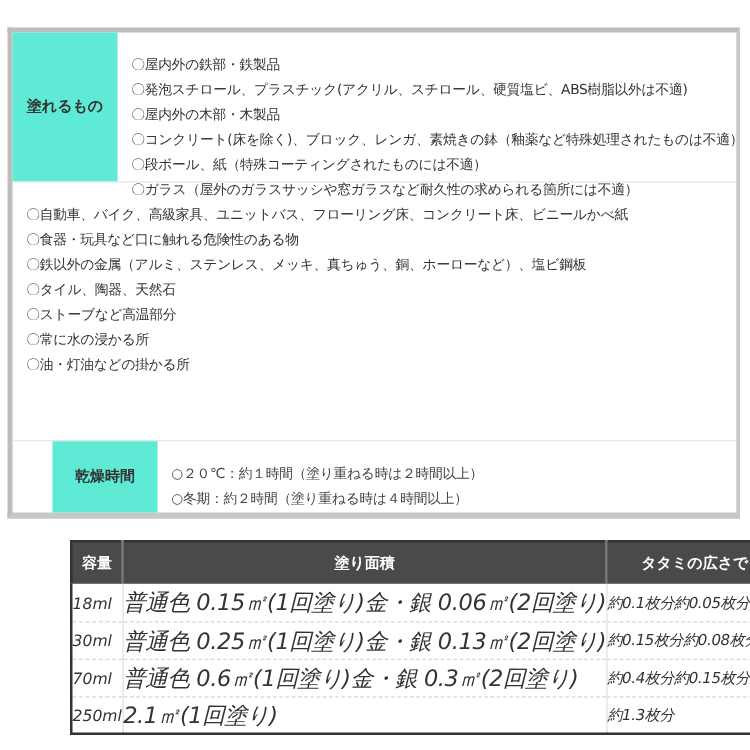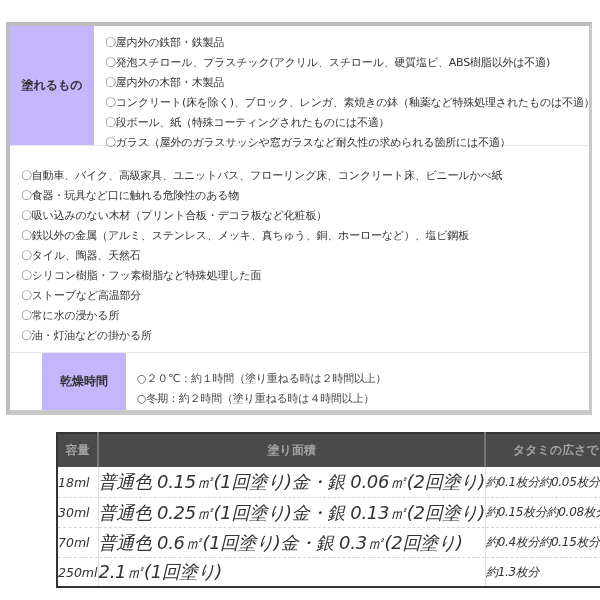--- a/index.html
+++ b/index.html
@@ -27,34 +27,33 @@
     }
     .spec-row {
       display: flex;
       border-bottom: 1px solid #e6e6e6;
       box-sizing: border-box;
     }
     .spec-row:last-child { border-bottom: none; margin-left: 32px; }
     .spec-label {
       width: 84px;
       flex: 0 0 84px;
-      background: #c4b5fd;
+      background: #5eead4;
       display: flex;
       align-items: center;
       justify-content: center;
       font-size: 12px;
       font-weight: bold;
       color: #333;
     }
     .spec-items {
       flex: 1;
       padding: 16px 0 2px 11px;
       display: flex;
       flex-direction: column;
-      justify-content: center;
     }
     .spec-item {
       font-size: 11px;
       line-height: 20px;
       height: 20px;
       white-space: nowrap;
       color: #333;
       letter-spacing: -0.2px;
     }
     .row-can { height: 120px; }
@@ -66,21 +65,21 @@
       position: absolute;
       left: 56px;
       top: 432px;
       width: 490px;
       border: 2px solid #333333;
       border-collapse: collapse;
       box-sizing: border-box;
     }
     .area-table th {
       background: #4a4a4a;
-      color: #a3a3a3;
+      color: #ffffff;
       font-size: 12px;
       font-weight: bold;
       height: 33px;
       padding: 0;
       border-right: 2px solid #777;
     }
     .area-table th:last-child { border-right: none; padding-left: 18px; }
     .area-table td {
       font-size: 12.5px;
       color: #333;
@@ -115,24 +114,22 @@
       <div class="spec-item">〇屋内外の木部・木製品</div>
       <div class="spec-item">〇コンクリート(床を除く)、ブロック、レンガ、素焼きの鉢（釉薬など特殊処理されたものは不適）</div>
       <div class="spec-item">〇段ボール、紙（特殊コーティングされたものには不適）</div>
       <div class="spec-item">〇ガラス（屋外のガラスサッシや窓ガラスなど耐久性の求められる箇所には不適）</div>
     </div>
   </div>
   <div class="spec-row row-cannot">
     <div class="spec-items">
       <div class="spec-item">〇自動車、バイク、高級家具、ユニットバス、フローリング床、コンクリート床、ビニールかべ紙</div>
       <div class="spec-item">〇食器・玩具など口に触れる危険性のある物</div>
-      <div class="spec-item">〇吸い込みのない木材（プリント合板・デコラ板など化粧板）</div>
       <div class="spec-item">〇鉄以外の金属（アルミ、ステンレス、メッキ、真ちゅう、銅、ホーローなど）、塩ビ鋼板</div>
       <div class="spec-item">〇タイル、陶器、天然石</div>
-      <div class="spec-item">〇シリコン樹脂・フッ素樹脂など特殊処理した面</div>
       <div class="spec-item">〇ストーブなど高温部分</div>
       <div class="spec-item">〇常に水の浸かる所</div>
       <div class="spec-item">〇油・灯油などの掛かる所</div>
     </div>
   </div>
   <div class="spec-row row-dry">
     <div class="spec-label">乾燥時間</div>
     <div class="spec-items">
       <div class="spec-item">○２０℃：約１時間（塗り重ねる時は２時間以上）</div>
       <div class="spec-item">○冬期：約２時間（塗り重ねる時は４時間以上）</div>

